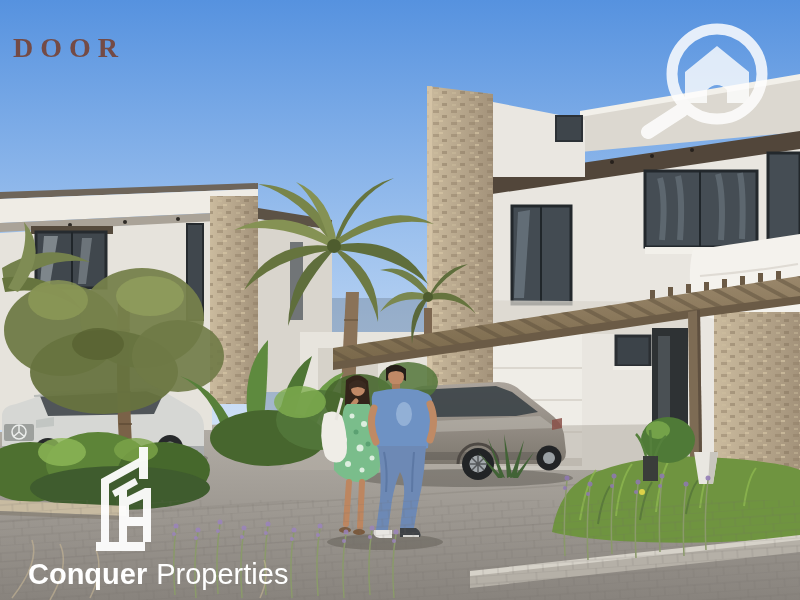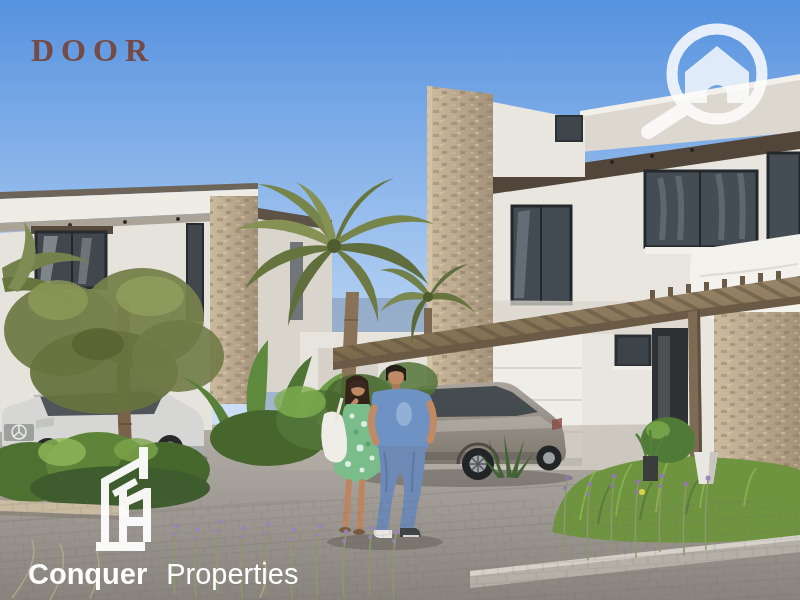--- a/index.html
+++ b/index.html
@@ -1,24 +1,24 @@
 <!DOCTYPE html>
 <html><head>
 <meta charset="utf-8">
 <style>
   html,body{margin:0;padding:0;background:#222;}
   .canvas{position:relative;width:800px;height:600px;overflow:hidden;font-family:"Liberation Sans",sans-serif;}
   .canvas svg.scene{position:absolute;left:0;top:0;}
-  .wm-door{position:absolute;left:31px;top:34px;font-family:"Liberation Serif",serif;
-    font-weight:600;font-size:32px;line-height:1;letter-spacing:7px;color:rgba(118,64,48,.88);}
+  .wm-door{position:absolute;left:13px;top:34px;font-family:"Liberation Serif",serif;
+    font-weight:600;font-size:28px;line-height:1;letter-spacing:7px;color:rgba(118,64,48,.88);}
   .wm-mag{position:absolute;left:600px;top:0;}
   .wm-conquer-icon{position:absolute;left:85px;top:445px;}
   .wm-conquer-text{position:absolute;left:8px;top:558px;font-size:29px;color:#fff;white-space:nowrap;}
   .wm-conquer-text .b{font-weight:700;margin-left:20px;}
-  .wm-conquer-text .l{font-weight:300;margin-left:19px;}
+  .wm-conquer-text .l{font-weight:300;margin-left:9px;}
 </style>
 </head>
 <body>
 
 <div class="canvas">
 
 <svg class="scene" width="800" height="600" viewBox="0 0 800 600">
   <defs>
     <linearGradient id="sky" x1="0" y1="0" x2="0" y2="1">
       <stop offset="0" stop-color="#5692df"></stop>

